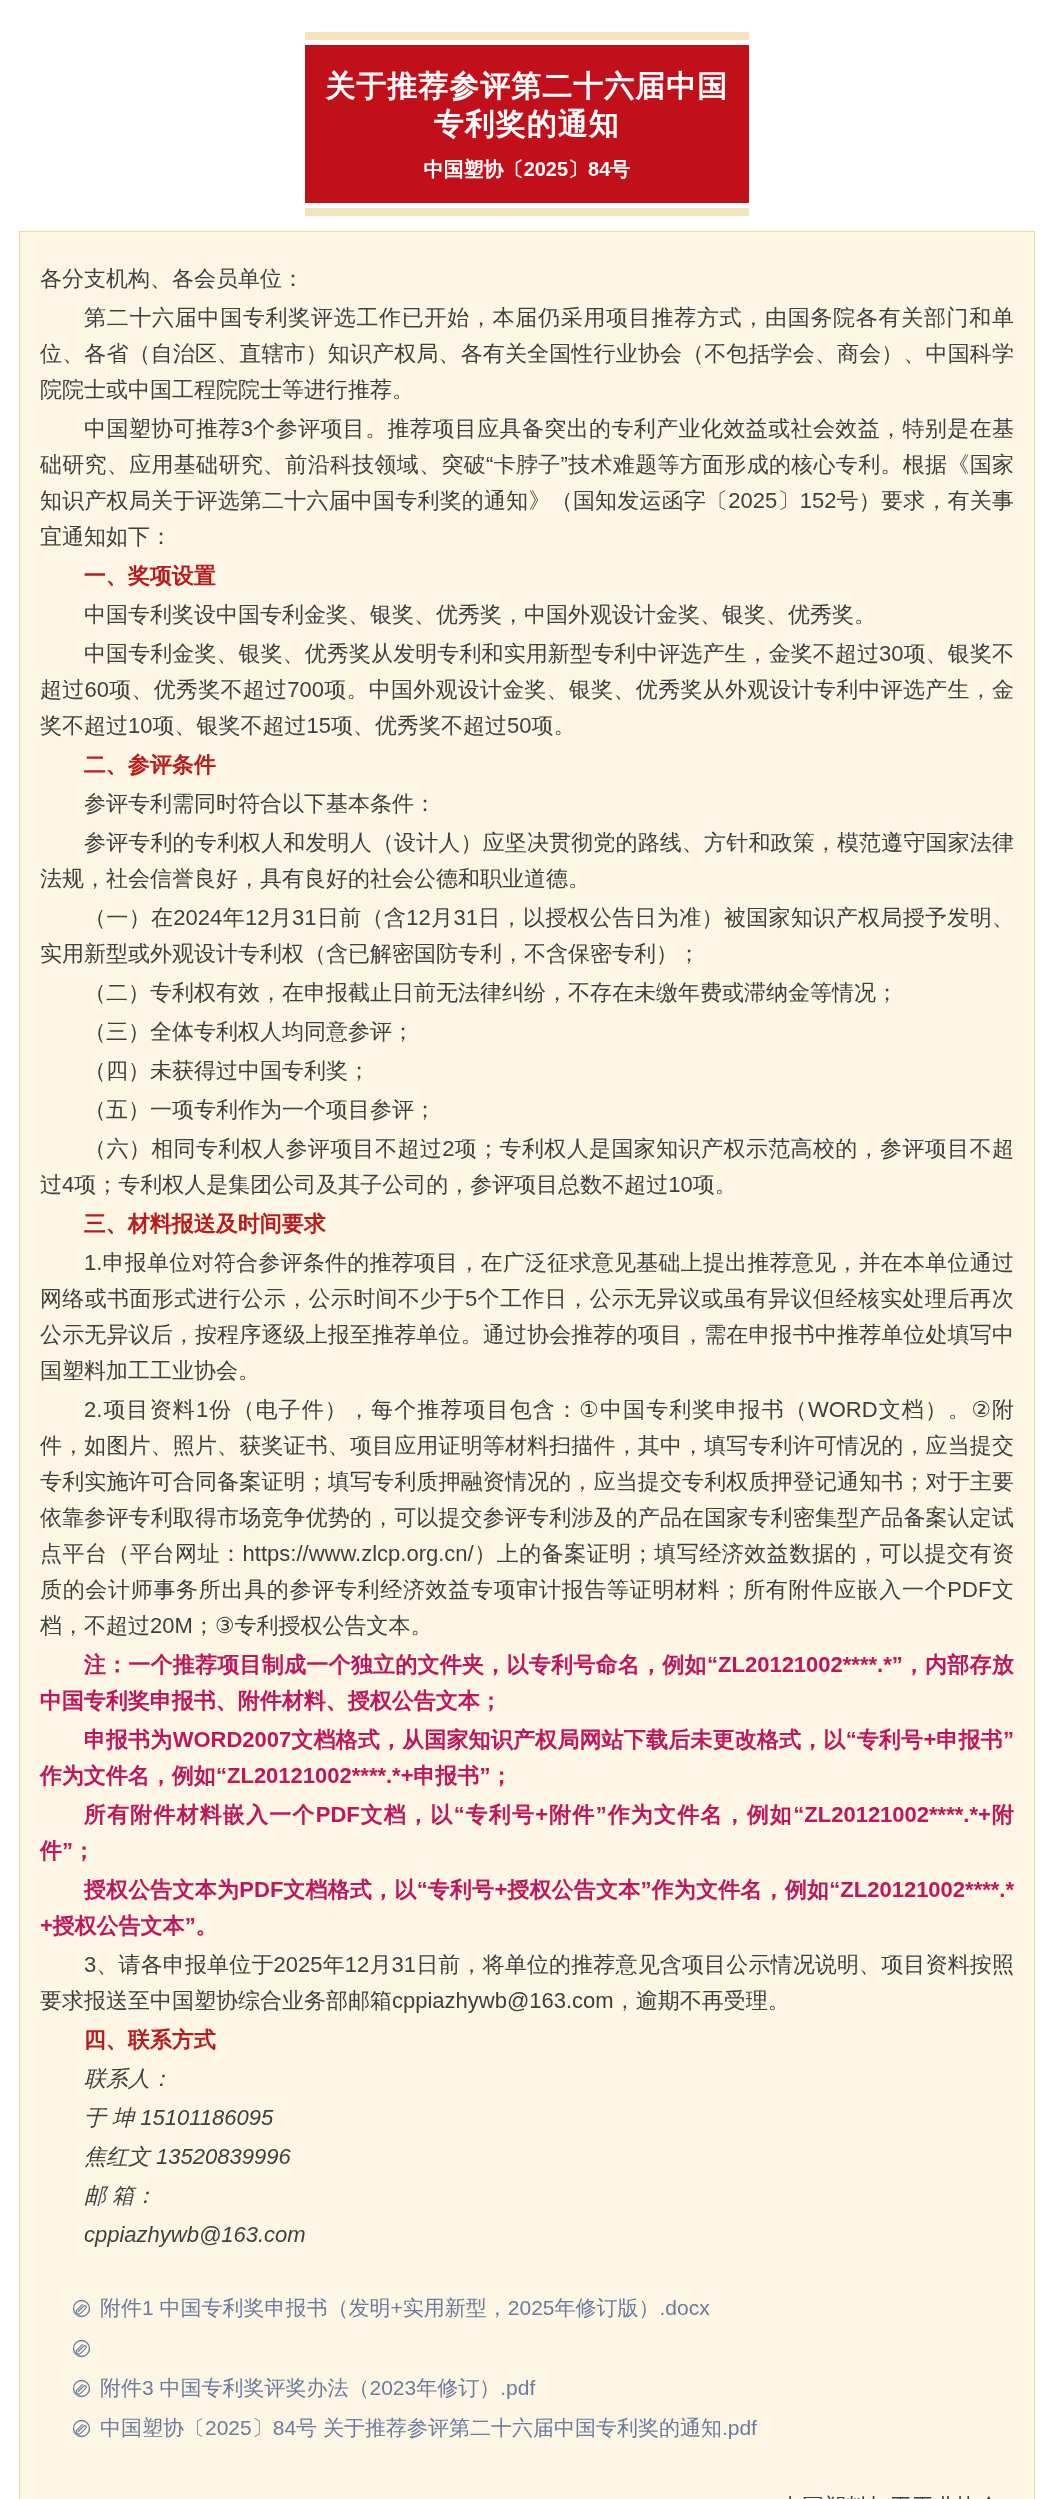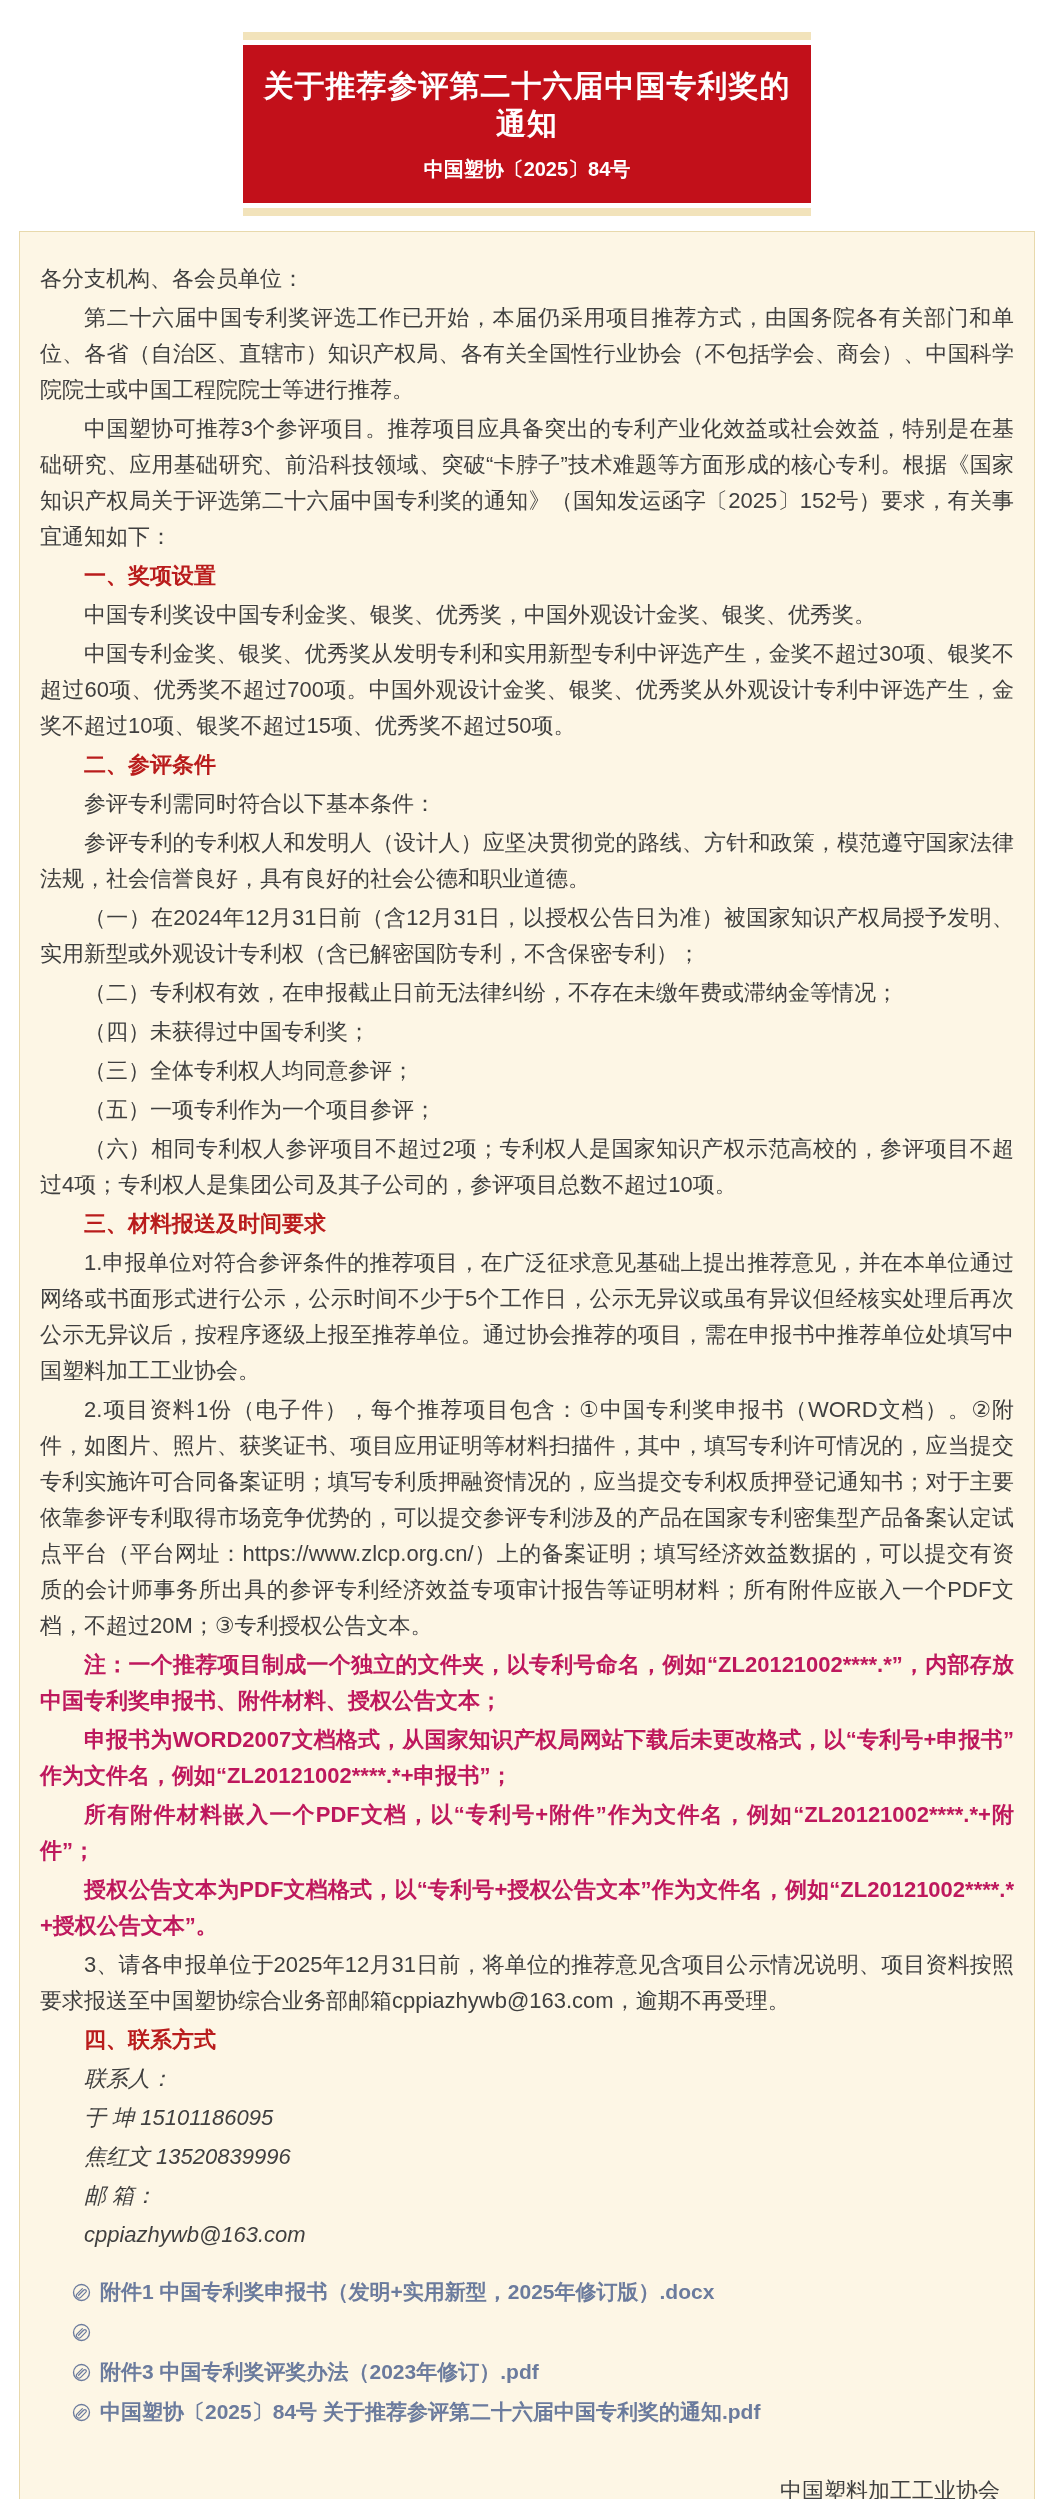--- a/index.html
+++ b/index.html
@@ -4,21 +4,21 @@
 <style>
   html,body { margin:0; padding:0; }
   body {
     background:#ffffff;
     width:1054px;
     font-family:"Liberation Sans","DejaVu Sans",sans-serif;
     -webkit-font-smoothing:antialiased;
   }
 
   
-  .banner-wrap { width:568px; margin:32px auto 12px; }
+  .banner-wrap { width:444px; margin:32px auto 12px; }
   .banner-strip { height:8px; background:#f2e3bb; }
   .banner-strip.top { margin-bottom:5px; }
   .banner-strip.bottom { margin-top:5px; }
   .banner-red {
     background:#c2101a;
     color:#ffffff;
     text-align:center;
     padding:22px 12px 20px;
   }
   .banner-title {
@@ -50,21 +50,21 @@
     text-align:justify;
     word-break:break-all;
   }
   p.salutation { text-indent:0; }
   p.para       { text-indent:2em; }
   p.heading    { text-indent:2em; font-weight:bold; color:#b91c1c; }
   p.note       { text-indent:2em; font-weight:bold; color:#be185d; }
   p.contact    { text-indent:2em; text-align:left;font-style:italic; }
 
   
-  .attachments { margin-top:20px; padding-left:2em;font-weight:bold; }
+  .attachments { margin-top:36px; padding-left:2em; }
   .attachment {
     display:block;
     font-size:21px;
     line-height:37px;
     color:#6b7b9d;
     text-decoration:none;
     cursor:pointer;
   }
   .att-icon {
     display:inline-block;
@@ -104,22 +104,22 @@
       <p class="para">第二十六届中国专利奖评选工作已开始，本届仍采用项目推荐方式，由国务院各有关部门和单位、各省（自治区、直辖市）知识产权局、各有关全国性行业协会（不包括学会、商会）、中国科学院院士或中国工程院院士等进行推荐。</p>
       <p class="para">中国塑协可推荐3个参评项目。推荐项目应具备突出的专利产业化效益或社会效益，特别是在基础研究、应用基础研究、前沿科技领域、突破“卡脖子”技术难题等方面形成的核心专利。根据《国家知识产权局关于评选第二十六届中国专利奖的通知》（国知发运函字〔2025〕152号）要求，有关事宜通知如下：</p>
       <p class="heading">一、奖项设置</p>
       <p class="para">中国专利奖设中国专利金奖、银奖、优秀奖，中国外观设计金奖、银奖、优秀奖。</p>
       <p class="para">中国专利金奖、银奖、优秀奖从发明专利和实用新型专利中评选产生，金奖不超过30项、银奖不超过60项、优秀奖不超过700项。中国外观设计金奖、银奖、优秀奖从外观设计专利中评选产生，金奖不超过10项、银奖不超过15项、优秀奖不超过50项。</p>
       <p class="heading">二、参评条件</p>
       <p class="para">参评专利需同时符合以下基本条件：</p>
       <p class="para">参评专利的专利权人和发明人（设计人）应坚决贯彻党的路线、方针和政策，模范遵守国家法律法规，社会信誉良好，具有良好的社会公德和职业道德。</p>
       <p class="para">（一）在2024年12月31日前（含12月31日，以授权公告日为准）被国家知识产权局授予发明、实用新型或外观设计专利权（含已解密国防专利，不含保密专利）；</p>
       <p class="para">（二）专利权有效，在申报截止日前无法律纠纷，不存在未缴年费或滞纳金等情况；</p>
+      <p class="para">（三）全体专利权人均同意参评；</p>
       <p class="para">（四）未获得过中国专利奖；</p>
-      <p class="para">（三）全体专利权人均同意参评；</p>
       <p class="para">（五）一项专利作为一个项目参评；</p>
       <p class="para">（六）相同专利权人参评项目不超过2项；专利权人是国家知识产权示范高校的，参评项目不超过4项；专利权人是集团公司及其子公司的，参评项目总数不超过10项。</p>
       <p class="heading">三、材料报送及时间要求</p>
       <p class="para">1.申报单位对符合参评条件的推荐项目，在广泛征求意见基础上提出推荐意见，并在本单位通过网络或书面形式进行公示，公示时间不少于5个工作日，公示无异议或虽有异议但经核实处理后再次公示无异议后，按程序逐级上报至推荐单位。通过协会推荐的项目，需在申报书中推荐单位处填写中国塑料加工工业协会。</p>
       <p class="para">2.项目资料1份（电子件），每个推荐项目包含：①中国专利奖申报书（WORD文档）。②附件，如图片、照片、获奖证书、项目应用证明等材料扫描件，其中，填写专利许可情况的，应当提交专利实施许可合同备案证明；填写专利质押融资情况的，应当提交专利权质押登记通知书；对于主要依靠参评专利取得市场竞争优势的，可以提交参评专利涉及的产品在国家专利密集型产品备案认定试点平台（平台网址：https://www.zlcp.org.cn/）上的备案证明；填写经济效益数据的，可以提交有资质的会计师事务所出具的参评专利经济效益专项审计报告等证明材料；所有附件应嵌入一个PDF文档，不超过20M；③专利授权公告文本。</p>
       <p class="note">注：一个推荐项目制成一个独立的文件夹，以专利号命名，例如“ZL20121002****.*”，内部存放中国专利奖申报书、附件材料、授权公告文本；</p>
       <p class="note">申报书为WORD2007文档格式，从国家知识产权局网站下载后未更改格式，以“专利号+申报书”作为文件名，例如“ZL20121002****.*+申报书”；</p>
       <p class="note">所有附件材料嵌入一个PDF文档，以“专利号+附件”作为文件名，例如“ZL20121002****.*+附件”；</p>
       <p class="note">授权公告文本为PDF文档格式，以“专利号+授权公告文本”作为文件名，例如“ZL20121002****.*+授权公告文本”。</p>
       <p class="para">3、请各申报单位于2025年12月31日前，将单位的推荐意见含项目公示情况说明、项目资料按照要求报送至中国塑协综合业务部邮箱cppiazhywb@163.com，逾期不再受理。</p>

